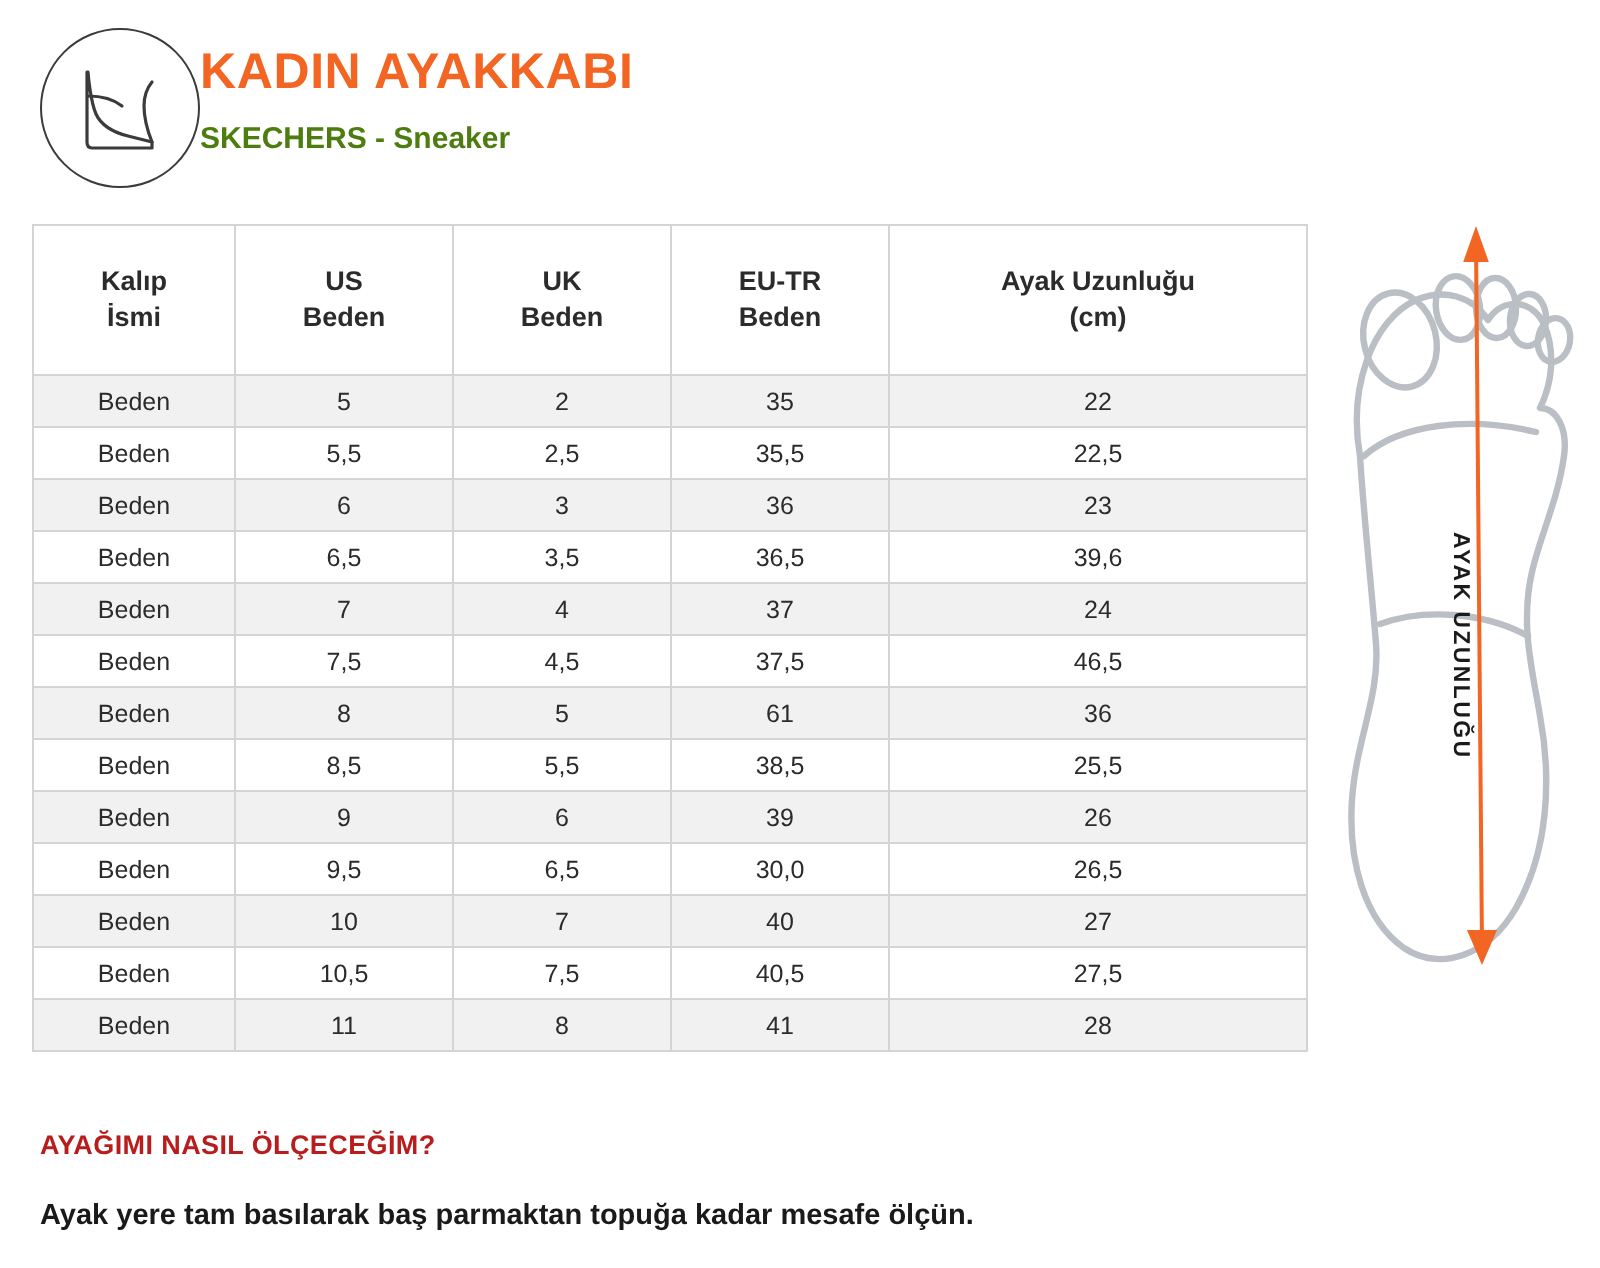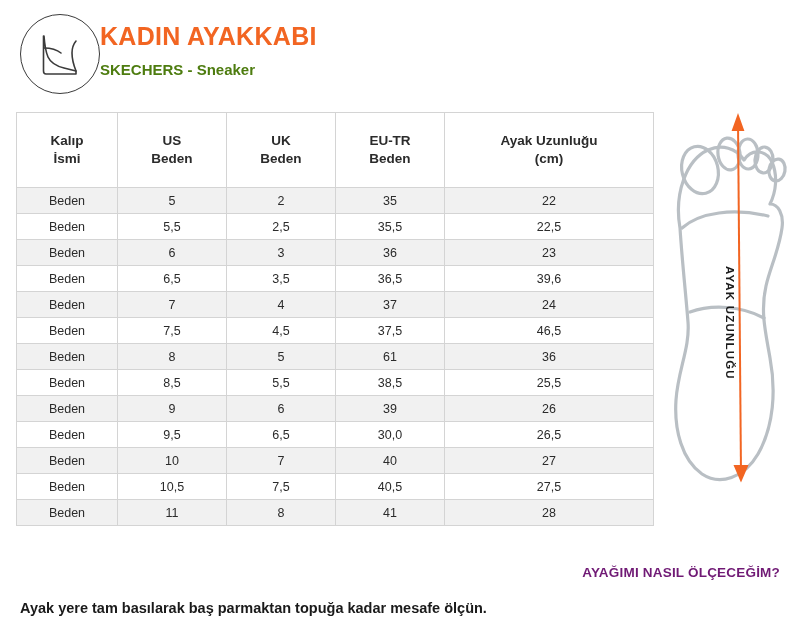--- a/index.html
+++ b/index.html
@@ -125,26 +125,25 @@
   }
 
   
   .footer {
     position: absolute;
     left: 20px;
     bottom: 18px;
     width: 760px;
   }
   .footer-heading {
-    color: #701a75;
+    color: #b91c1c;
     font-size: 13.5px;
     font-weight: bold;
     margin: 0 0 20px 0;
     letter-spacing: 0.2px;
-    text-align: right;
   }
   .footer-note {
     color: #1a1a1a;
     font-size: 14.5px;
     font-weight: bold;
     margin: 0;
   }
 </style>
 </head>
 <body>

